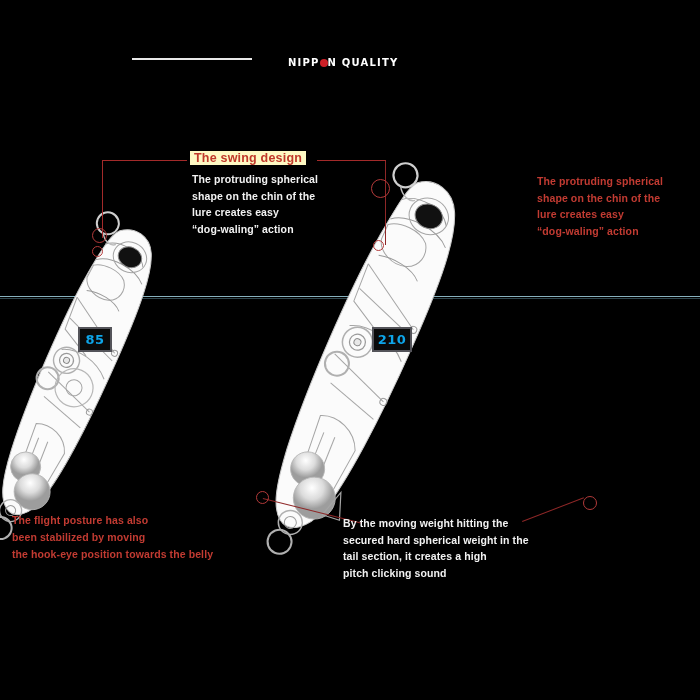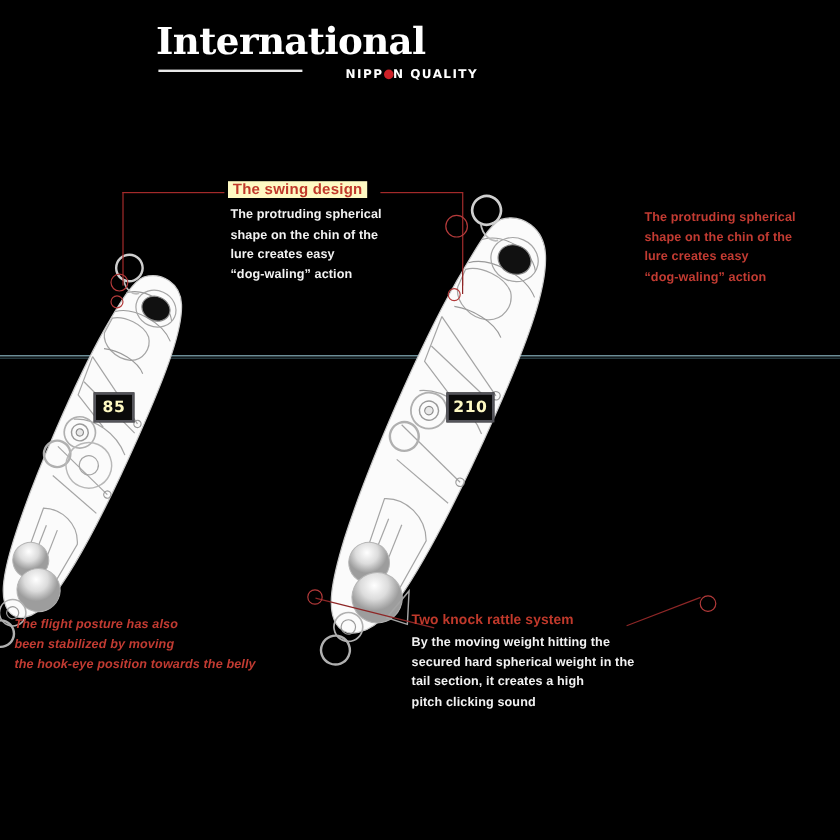--- a/index.html
+++ b/index.html
@@ -33,51 +33,50 @@
   .co-body{position:absolute;left:90px;top:11px;width:190px;font-size:10.5px;font-weight:700;
            color:#f2f2f2;line-height:16.5px;letter-spacing:.1px;}
   .drop-right{position:absolute;left:385px;top:161px;width:1px;height:84px;background:#8e2727;}
 
   
   .right-text{position:absolute;left:537px;top:173px;width:170px;font-size:10.5px;
               font-weight:700;color:#c23b32;line-height:16.5px;letter-spacing:.1px;}
 
   
   .bl-text{position:absolute;left:12px;top:512px;width:290px;font-size:10.5px;
-           font-weight:700;color:#c23b32;line-height:17px;letter-spacing:.1px;font-style:italic;}
+           font-weight:700;color:#c23b32;line-height:17px;letter-spacing:.1px;}
 
   
   .rattle{position:absolute;left:343px;top:511px;width:250px;}
   .rattle-title{font-size:11.5px;font-weight:700;color:#c0392b;letter-spacing:.1px;white-space:nowrap;}
   .rattle-body{margin-top:4px;font-size:10.5px;font-weight:700;color:#f2f2f2;
                line-height:16.5px;letter-spacing:.1px;}
 
   
   .badge{position:absolute;border:2px solid #54545a;background:#0a0a0a;
          display:flex;align-items:center;justify-content:center;
-         font-family:"DejaVu Sans",sans-serif;font-size:13px;font-weight:700;color:#fef9c3;
+         font-family:"DejaVu Sans",sans-serif;font-size:13px;font-weight:700;color:#0ea5e9;
          letter-spacing:.5px;}
   .badge-85{left:78px;top:327px;width:30px;height:21px;}
   .badge-110{left:372px;top:327px;width:36px;height:21px;}
 
   
   .lure{position:absolute;}
   .lure svg{display:block;overflow:visible;}
 
   
   .lead{position:absolute;height:1px;background:#8e2727;transform-origin:0 0;}
   .mark{position:absolute;border:1.5px solid #b33a3a;border-radius:50%;}
 </style>
 </head>
 <body>
 
 <div id="page">
 
   <div class="logo">
-    <div class="logo-intl">International</div>
     <div class="logo-rule"></div>
     <div class="logo-nippon"><span>NIPP</span><span class="dot"></span><span>N QUALITY</span></div>
   </div>
 
   <div class="divider"></div>
   <div class="divider2"></div>
 
   <div class="lure" style="left:60px;top:215px;">
     <svg width="290" height="370" viewBox="0 0 290 370" fill="none">
       <g transform="rotate(24 60 40)">
@@ -211,20 +210,19 @@
   <div class="bl-text" style="white-space:pre-line">The flight posture has also
 been stabilized by moving
 the hook-eye position towards the belly</div>
 
   <div class="lead" style="left:263px;top:498px;width:102px;transform:rotate(14deg);"></div>
   <div class="mark" style="left:256px;top:491px;width:11px;height:11px;"></div>
   <div class="lead" style="left:522px;top:521px;width:66px;transform:rotate(-21deg);"></div>
   <div class="mark" style="left:583px;top:496px;width:12px;height:12px;"></div>
 
   <div class="rattle">
-    <div class="rattle-title">Two knock rattle system</div>
     <div class="rattle-body" style="white-space:pre-line">By the moving weight hitting the
 secured hard spherical weight in the
 tail section, it creates a high
 pitch clicking sound</div>
   </div>
 
 </div>
 
 </body></html>

